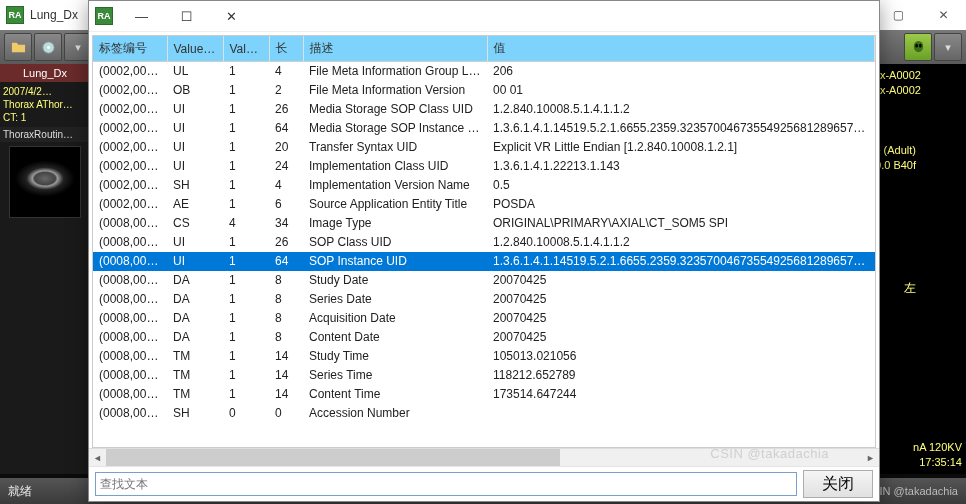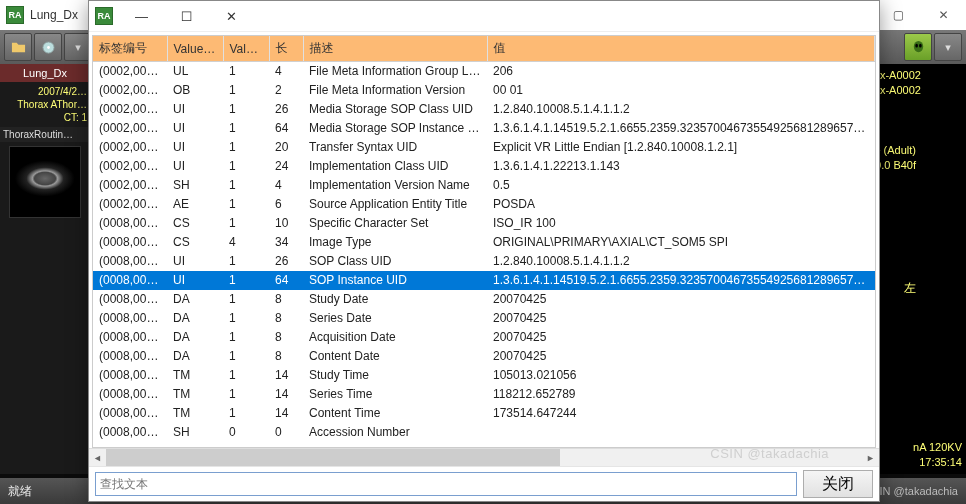--- a/index.html
+++ b/index.html
@@ -12,38 +12,38 @@
   .bg-ctrls{display:flex}
   .bg-ctrl{width:45px;height:28px;display:flex;align-items:center;justify-content:center;color:#555;font-family:Arial}
   .bg-ctrl.close{background:transparent}
   .bg-toolbar{position:absolute;left:0;top:30px;right:0;height:34px;background:linear-gradient(#787878,#5a5a5a);display:flex;align-items:center;padding:0 4px;gap:2px}
   .tbbtn{width:26px;height:26px;background:linear-gradient(#888,#666);border:1px solid #444;border-radius:2px;display:flex;align-items:center;justify-content:center;color:#ddd;font-size:11px}
   .tbbtn svg{width:15px;height:15px}
   .tbbtn.alien{background:linear-gradient(#9cc94a,#6aa028);margin-left:auto}
   .bg-dark{position:absolute;left:0;top:64px;right:0;bottom:30px;background:#000}
   .leftpanel{position:absolute;left:0;top:64px;width:90px;bottom:30px;background:#1a1a1a}
   .serieshdr{background:#6b2b2b;color:#fff;font-size:11px;padding:3px 4px;text-align:center;overflow:hidden;white-space:nowrap}
-  .seriesinfo{color:#ff7;font-size:10px;padding:3px;line-height:13px;text-align:right;overflow:hidden}
+  .seriesinfo{color:#ff7;font-size:10px;padding:3px;line-height:13px;overflow:hidden}
   .thumbhdr{background:#222;color:#ddd;font-size:10px;padding:2px 3px;white-space:nowrap;overflow:hidden}
   .thumb{width:70px;height:70px;margin:4px auto;background:radial-gradient(ellipse 30px 18px at 50% 45%,#666 0%,#444 35%,#999 42%,#222 62%,#000 100%);border:1px solid #333}
   .rightinfo{position:absolute;right:4px;top:68px;width:90px;color:#ff7;font-size:11px;text-align:left;line-height:15px}
   .rightinfo2{position:absolute;right:4px;bottom:34px;color:#ff7;font-size:11px;text-align:right;line-height:15px}
   .leftmid{position:absolute;right:50px;top:280px;color:#ff7;font-size:12px}
   .bg-status{position:absolute;left:0;right:0;bottom:0;height:26px;background:linear-gradient(#555,#3a3a3a);color:#eee;font-size:12px;display:flex;align-items:center;padding:0 8px}
   .bg-status .r{margin-left:auto;color:#bbb;font-size:11px}
   
   .dlg{position:absolute;left:88px;top:0;width:790px;height:500px;background:#fff;border:1px solid #888;box-shadow:0 4px 20px rgba(0,0,0,.4);display:flex;flex-direction:column}
   .dlg-titlebar{height:30px;background:#fff;display:flex;align-items:center;padding-left:6px;border-bottom:1px solid #eee}
   .dlg-titlebar .ico{width:16px;height:16px;background:#3a8a3a;color:#fff;font-size:9px;font-weight:bold;display:flex;align-items:center;justify-content:center;margin-right:6px;border:1px solid #2a6a2a}
   .dlg-titlebar .txt{flex:1;color:#000;font-size:12px;overflow:hidden;white-space:nowrap;text-overflow:ellipsis}
   .dlg-ctrls{display:flex}
   .dlg-ctrl{width:45px;height:29px;display:flex;align-items:center;justify-content:center;color:#333;font-family:Arial;font-size:13px}
   .gridwrap{flex:1;overflow:hidden;position:relative;border:1px solid #ccc;margin:3px 3px 0 3px}
   table.tags{border-collapse:collapse;width:100%;table-layout:fixed;font-size:12px}
-  table.tags th{background:#fdba74;border-right:1px solid #e0e0e0;border-bottom:1px solid #d0d0d0;text-align:left;padding:4px 6px;font-weight:normal;color:#333;position:sticky;top:0;white-space:nowrap;overflow:hidden;text-overflow:ellipsis}
+  table.tags th{background:#7dd3fc;border-right:1px solid #e0e0e0;border-bottom:1px solid #d0d0d0;text-align:left;padding:4px 6px;font-weight:normal;color:#333;position:sticky;top:0;white-space:nowrap;overflow:hidden;text-overflow:ellipsis}
   table.tags td{padding:1px 6px;color:#222;white-space:nowrap;overflow:hidden;text-overflow:ellipsis;height:17px;line-height:17px}
   tr.sel td{background:#0078d7;color:#fff}
   .hscroll{height:17px;background:#f0f0f0;display:flex;align-items:center;border-top:1px solid #ddd}
   .hscroll .arr{width:17px;height:17px;display:flex;align-items:center;justify-content:center;color:#666;font-size:9px;background:#f0f0f0}
   .hscroll .track{flex:1;height:17px;background:#f0f0f0;position:relative}
   .hscroll .thumb2{position:absolute;left:0;top:0;width:60%;height:100%;background:#cdcdcd}
   .dlg-bottom{height:34px;display:flex;align-items:center;padding:0 6px;gap:6px;border-top:1px solid #e5e5e5}
   .searchbox{flex:1;height:22px;border:1px solid #7a9fcf;padding:0 4px;font-size:12px;color:#888;background:#fff}
   .btn{height:28px;padding:0 18px;border:1px solid #adadad;background:linear-gradient(#f5f5f5,#e1e1e1);font-size:16px;display:flex;align-items:center}
   .watermark{position:absolute;right:50px;bottom:40px;color:rgba(180,180,180,.55);font-size:13px;pointer-events:none;letter-spacing:.5px}
@@ -203,28 +203,20 @@
             </tr>
             <tr>
               <td>(0002,0016)</td>
               <td>AE</td>
               <td>1</td>
               <td>6</td>
               <td>Source Application Entity Title</td>
               <td>POSDA</td>
             </tr>
             <tr>
-              <td>(0008,0005)</td>
-              <td>CS</td>
-              <td>1</td>
-              <td>10</td>
-              <td>Specific Character Set</td>
-              <td>ISO_IR 100</td>
-            </tr>
-            <tr>
               <td>(0008,0008)</td>
               <td>CS</td>
               <td>4</td>
               <td>34</td>
               <td>Image Type</td>
               <td>ORIGINAL\PRIMARY\AXIAL\CT_SOM5 SPI</td>
             </tr>
             <tr>
               <td>(0008,0016)</td>
               <td>UI</td>

